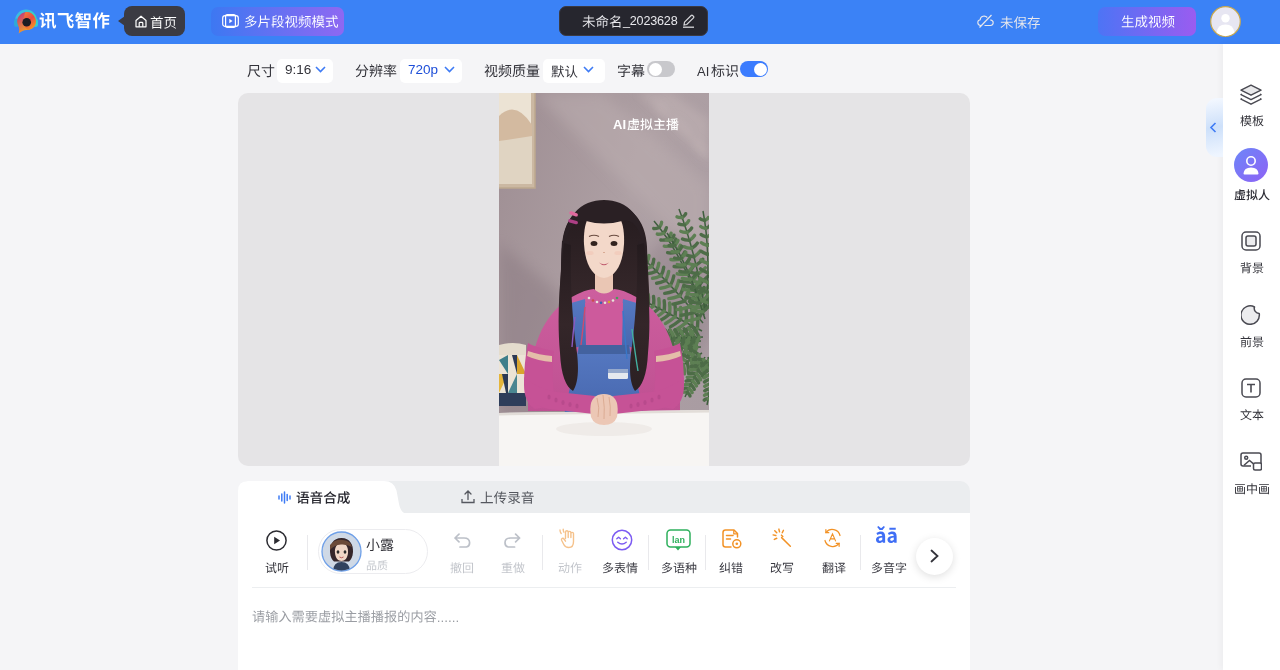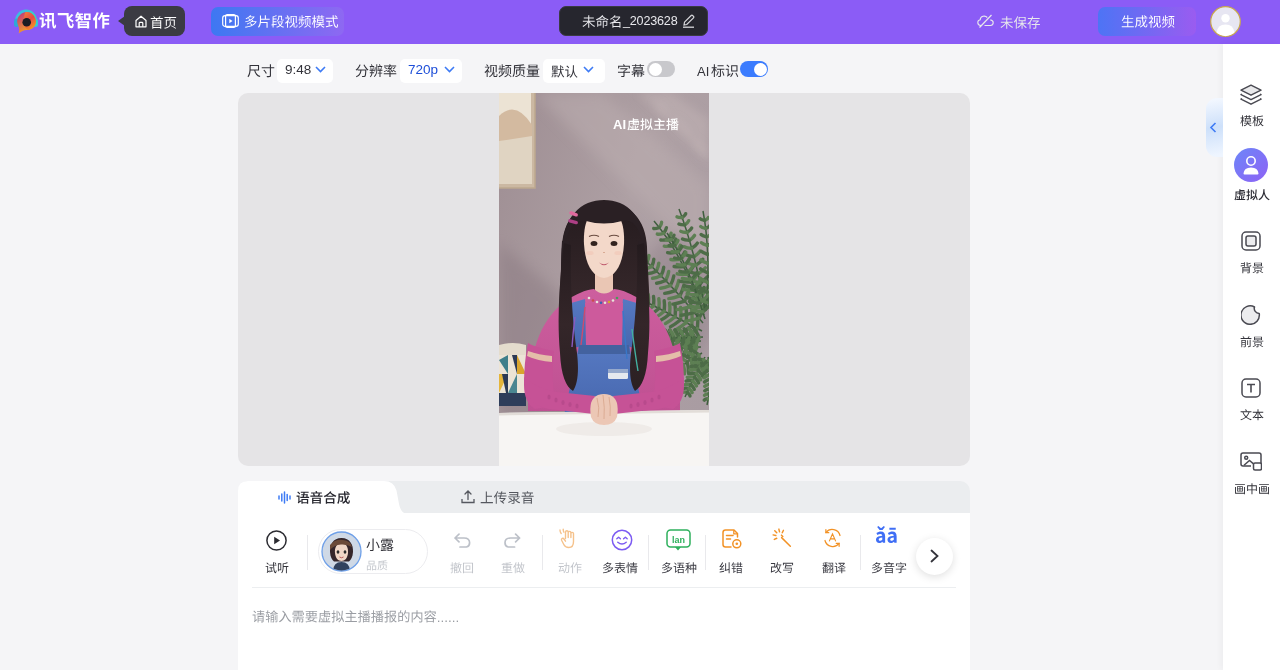--- a/index.html
+++ b/index.html
@@ -2,21 +2,21 @@
 <html><head><meta charset="utf-8">
 <style>
 *{margin:0;padding:0;box-sizing:border-box}
 html,body{width:1280px;height:670px;overflow:hidden;background:#f5f5f7;
 font-family:"Liberation Sans",sans-serif;position:relative}
 .abs{position:absolute}
 svg{vertical-align:middle}
 </style></head>
 <body>
 
-<div class="abs" style="left:0;top:0;width:1280px;height:44px;background:#8b5cf6;">
+<div class="abs" style="left:0;top:0;width:1280px;height:44px;background:#3b82f6;">
 <svg class="abs" style="left:14px;top:8px" width="24" height="27" viewBox="0 0 24 27">
 <defs>
 <linearGradient id="lgA" x1="0" y1="0" x2="1" y2="0.4">
 <stop offset="0" stop-color="#3fb6e8"></stop>
           <stop offset="1" stop-color="#35d4c0"></stop>
 </linearGradient>
 <linearGradient id="lgB" x1="0.2" y1="0" x2="0.8" y2="1">
 <stop offset="0" stop-color="#f2793a"></stop>
           <stop offset="0.45" stop-color="#e84b44"></stop>
           <stop offset="1" stop-color="#f7a21b"></stop>
@@ -98,21 +98,21 @@
 <circle cx="15.5" cy="15.5" r="14.8" fill="#e7e6f2" stroke="#c9a84c" stroke-width="1.2"></circle>
 <circle cx="15.5" cy="12.3" r="4.2" fill="#fff"></circle>
 <path d="M6.5 26.8 Q7.5 18.5 15.5 18.5 Q23.5 18.5 24.5 26.8 Q20 30.3 15.5 30.3 Q11 30.3 6.5 26.8 Z" fill="#fff"></path>
 </svg>
 </div>
 <div class="abs" style="left:247px;top:63px"><svg style="vertical-align:middle;display:inline-block" width="28.0" height="16.9" viewBox="0 0 28.0 16.9" fill="#33333a">
       <path transform="translate(0.0,12.0) scale(0.014000,-0.014000)" d="M178 792V509C178 345 166 125 33 -31C50 -40 82 -68 95 -84C209 49 245 239 255 399H514C578 165 698 -2 906 -78C917 -56 940 -26 958 -9C765 51 648 200 591 399H861V792ZM258 718H784V472H258V509Z"></path>
       <path transform="translate(14.0,12.0) scale(0.014000,-0.014000)" d="M167 414C241 337 319 230 350 159L418 202C385 274 304 378 230 453ZM634 840V627H52V553H634V32C634 8 626 1 602 0C575 0 488 -1 395 2C408 -21 424 -58 429 -82C537 -82 614 -80 655 -67C697 -54 713 -30 713 32V553H949V627H713V840Z"></path>
     </svg></div>
 <div class="abs" style="left:277px;top:59px;width:56px;height:24px;background:#fff;border-radius:5px;"></div>
-<div class="abs" style="left:285px;top:62px;font-size:13.5px;color:#33333a">9:48</div>
+<div class="abs" style="left:285px;top:62px;font-size:13.5px;color:#33333a">9:16</div>
 <svg class="abs" style="left:315px;top:66px" width="11" height="7" viewBox="0 0 11 7" fill="none" stroke="#3e7bf5" stroke-width="1.6">
     <path d="M1 1 L5.5 5.5 L10 1"></path>
   </svg>
 <div class="abs" style="left:355px;top:63px"><svg style="vertical-align:middle;display:inline-block" width="42.0" height="16.9" viewBox="0 0 42.0 16.9" fill="#33333a">
       <path transform="translate(0.0,12.0) scale(0.014000,-0.014000)" d="M673 822 604 794C675 646 795 483 900 393C915 413 942 441 961 456C857 534 735 687 673 822ZM324 820C266 667 164 528 44 442C62 428 95 399 108 384C135 406 161 430 187 457V388H380C357 218 302 59 65 -19C82 -35 102 -64 111 -83C366 9 432 190 459 388H731C720 138 705 40 680 14C670 4 658 2 637 2C614 2 552 2 487 8C501 -13 510 -45 512 -67C575 -71 636 -72 670 -69C704 -66 727 -59 748 -34C783 5 796 119 811 426C812 436 812 462 812 462H192C277 553 352 670 404 798Z"></path>
       <path transform="translate(14.0,12.0) scale(0.014000,-0.014000)" d="M415 636C414 537 402 408 374 331L432 313C461 398 472 530 470 630ZM523 831V459C523 277 505 101 342 -28C356 -39 378 -63 388 -77C566 64 588 256 588 459V831ZM89 616C108 563 121 492 122 447L181 460C179 505 164 575 144 627ZM655 615C674 562 688 491 690 446L749 459C746 505 731 574 709 627ZM138 814C155 782 174 742 187 707H53V643H367V707H261C247 745 223 795 200 834ZM57 260V197H174C169 119 146 28 57 -31C72 -43 93 -66 103 -81C206 -7 237 102 244 197H366V260H246V380H375V444H292C309 493 328 559 344 615L282 631C273 576 251 497 234 444H43V380H176V260ZM712 820C731 786 750 744 764 708H622V644H946V708H837C822 747 798 799 774 840ZM622 234V170H750V-80H821V170H947V234H821V377H960V440H865C884 492 906 560 924 618L860 633C849 577 826 495 806 440H610V377H750V234Z"></path>
       <path transform="translate(28.0,12.0) scale(0.014000,-0.014000)" d="M829 643C794 603 732 548 687 515L742 478C788 510 846 558 892 605ZM56 337 94 277C160 309 242 353 319 394L304 451C213 407 118 363 56 337ZM85 599C139 565 205 515 236 481L290 527C256 561 190 609 136 640ZM677 408C746 366 832 306 874 266L930 311C886 351 797 410 730 448ZM51 202V132H460V-80H540V132H950V202H540V284H460V202ZM435 828C450 805 468 776 481 750H71V681H438C408 633 374 592 361 579C346 561 331 550 317 547C324 530 334 498 338 483C353 489 375 494 490 503C442 454 399 415 379 399C345 371 319 352 297 349C305 330 315 297 318 284C339 293 374 298 636 324C648 304 658 286 664 270L724 297C703 343 652 415 607 466L551 443C568 424 585 401 600 379L423 364C511 434 599 522 679 615L618 650C597 622 573 594 550 567L421 560C454 595 487 637 516 681H941V750H569C555 779 531 818 508 847Z"></path>
     </svg></div>
 <div class="abs" style="left:400px;top:59px;width:62px;height:24px;background:#fff;border-radius:5px;"></div>
 <div class="abs" style="left:408px;top:62px;font-size:13.5px;color:#1d4ed8">720p</div>

